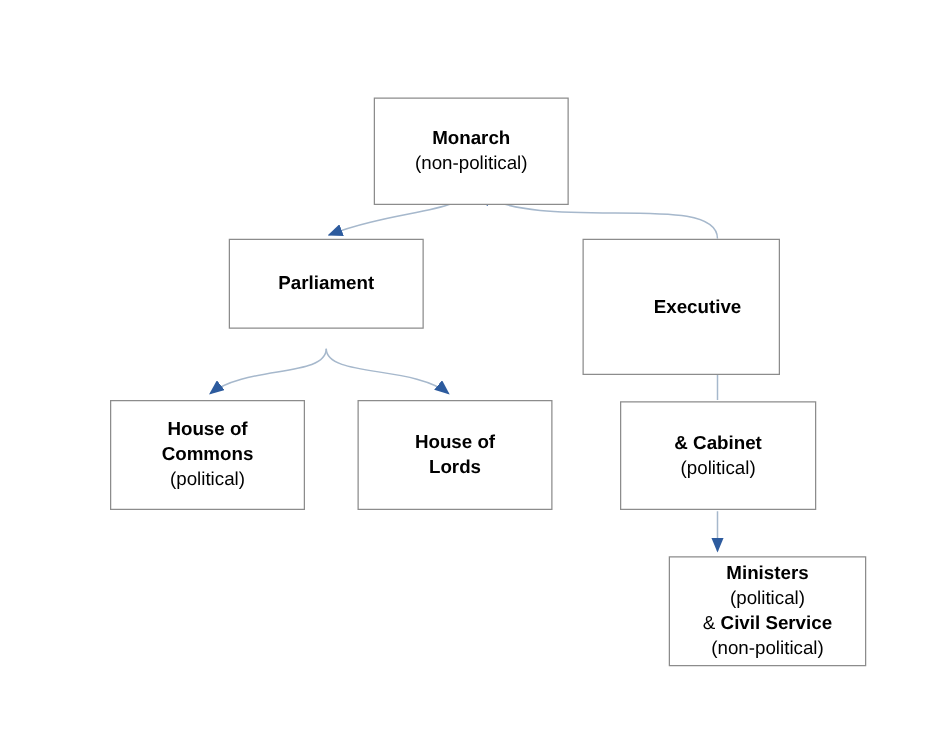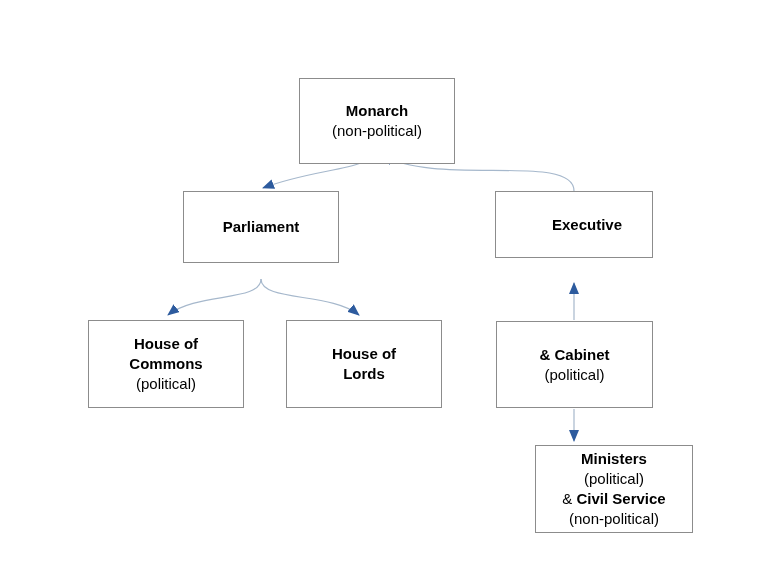--- a/index.html
+++ b/index.html
@@ -49,21 +49,21 @@
     justify-content: center;
     text-align: center;
     color: var(--text);
     font-size: 15px;
     line-height: 20px;
   }
   .b { font-weight: bold; }
   
   .node-monarch      { left: 299px; top:  62px; width: 156px; height: 86px; margin-top: 16px; }
   .node-parliament   { left: 183px; top: 191px; width: 156px; height: 72px; }
-  .node-executive    { left: 495px; top: 191px; width: 158px; height: 67px; padding-left: 26px; }
+  .node-executive    { left: 466px; top: 191px; width: 158px; height: 109px; padding-left: 26px; }
   .node-commons      { left:  88px; top: 320px; width: 156px; height: 88px; }
   .node-lords        { left: 286px; top: 320px; width: 156px; height: 88px; }
   .node-pm           { left: 496px; top: 321px; width: 157px; height: 87px; }
   .node-ministers    { left: 495px; top: 445px; width: 158px; height: 88px; margin-left: 40px; }
 </style>
 </head>
 <body>
 
 <div class="canvas">
 

